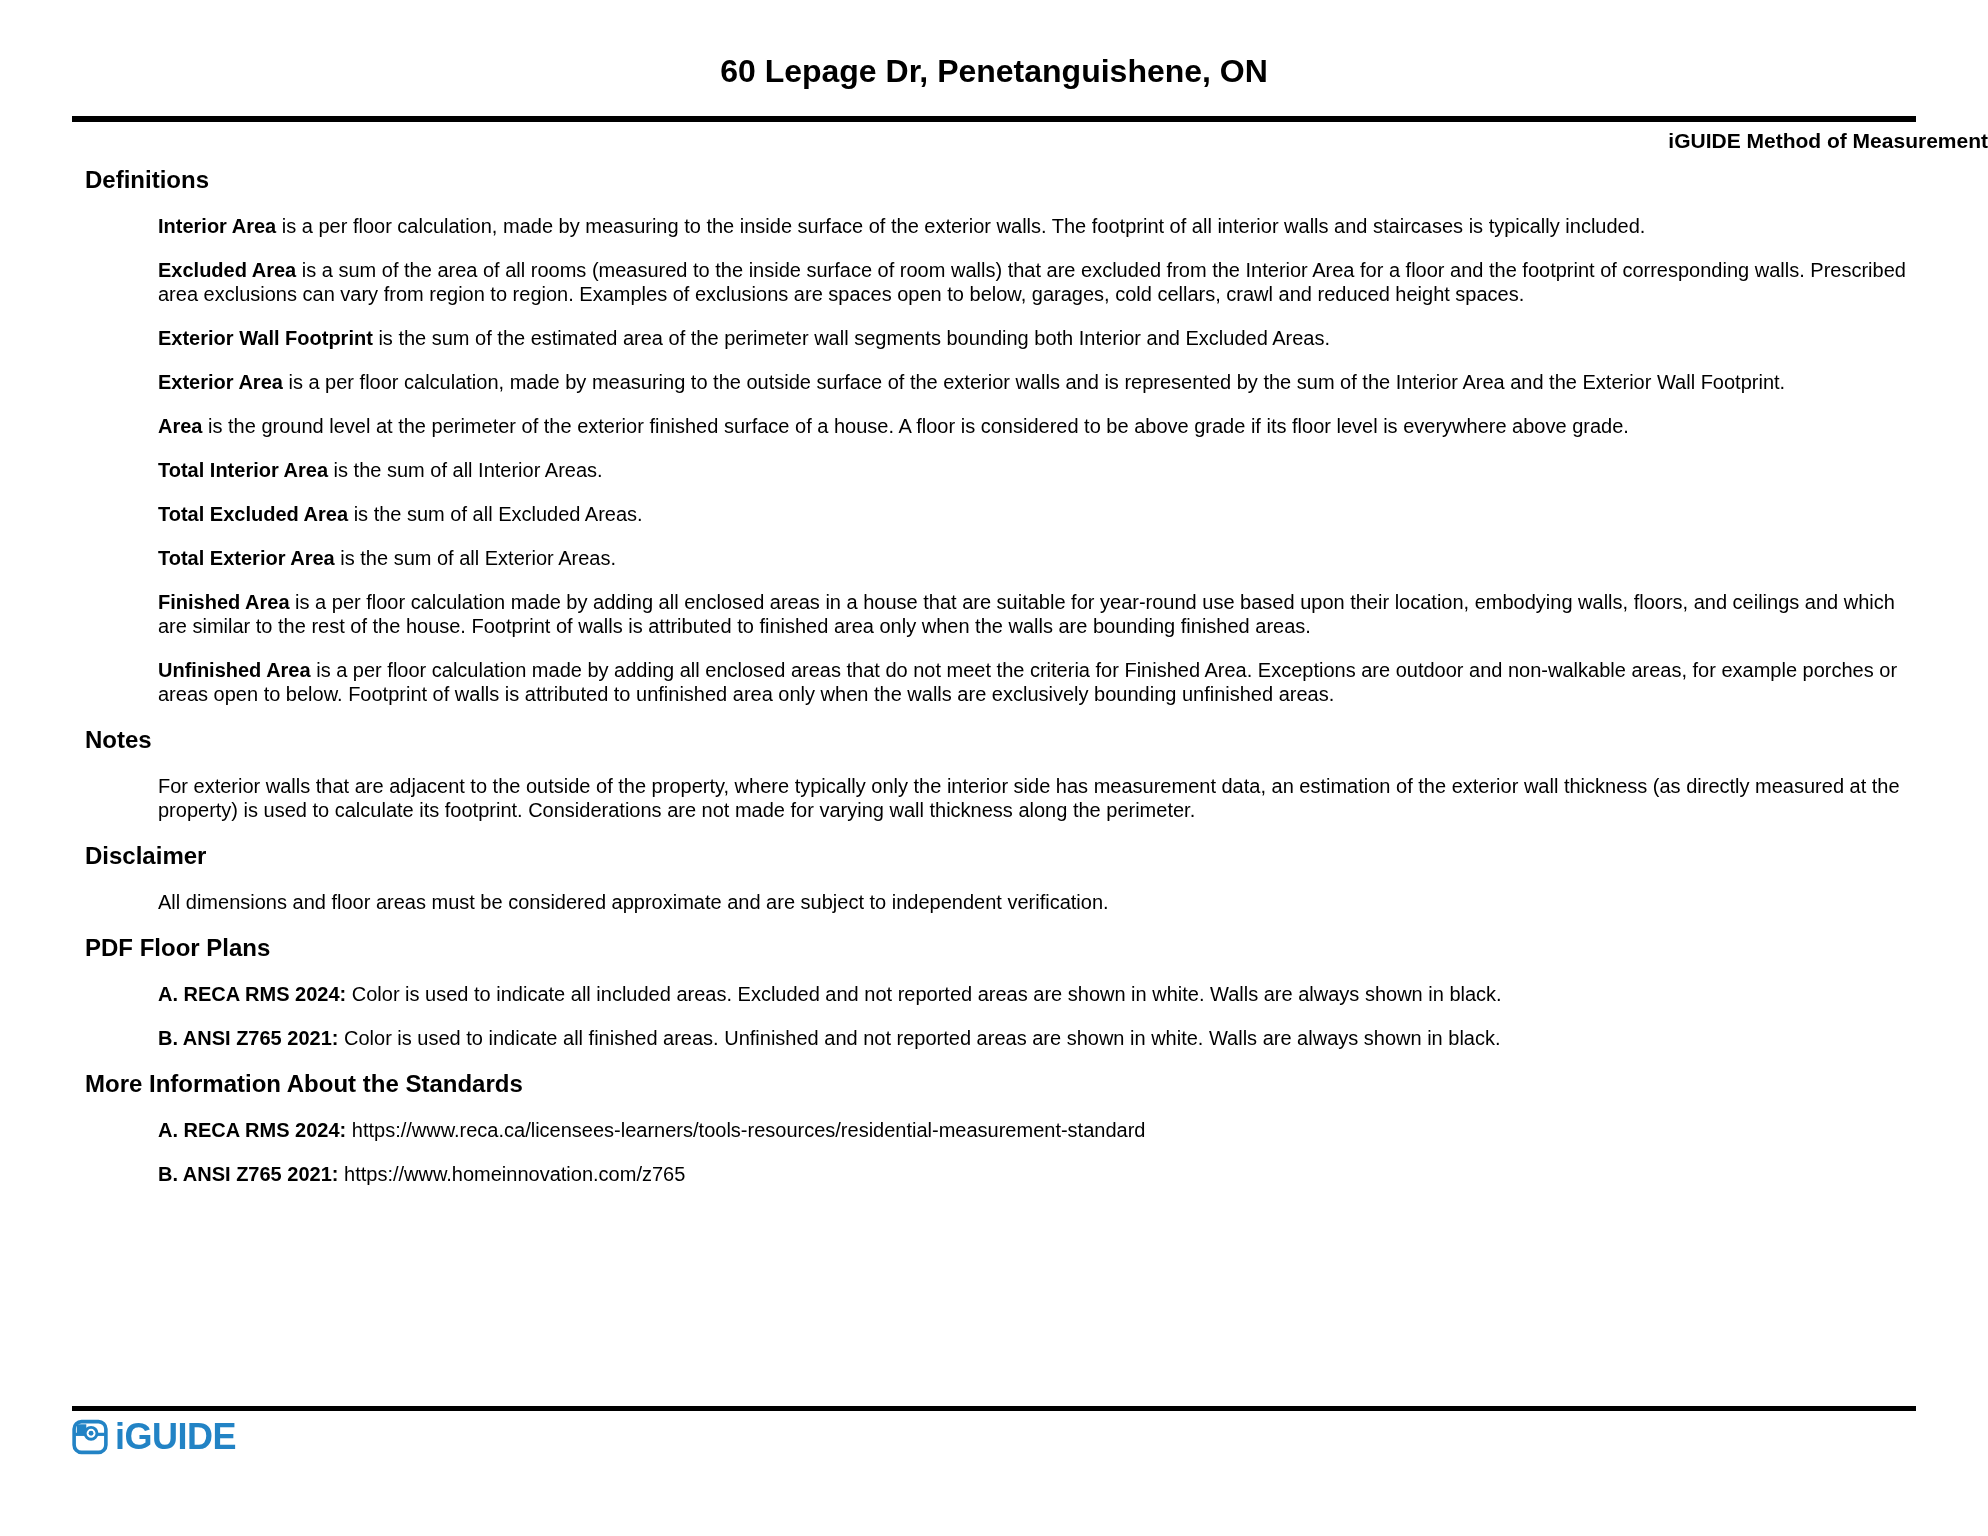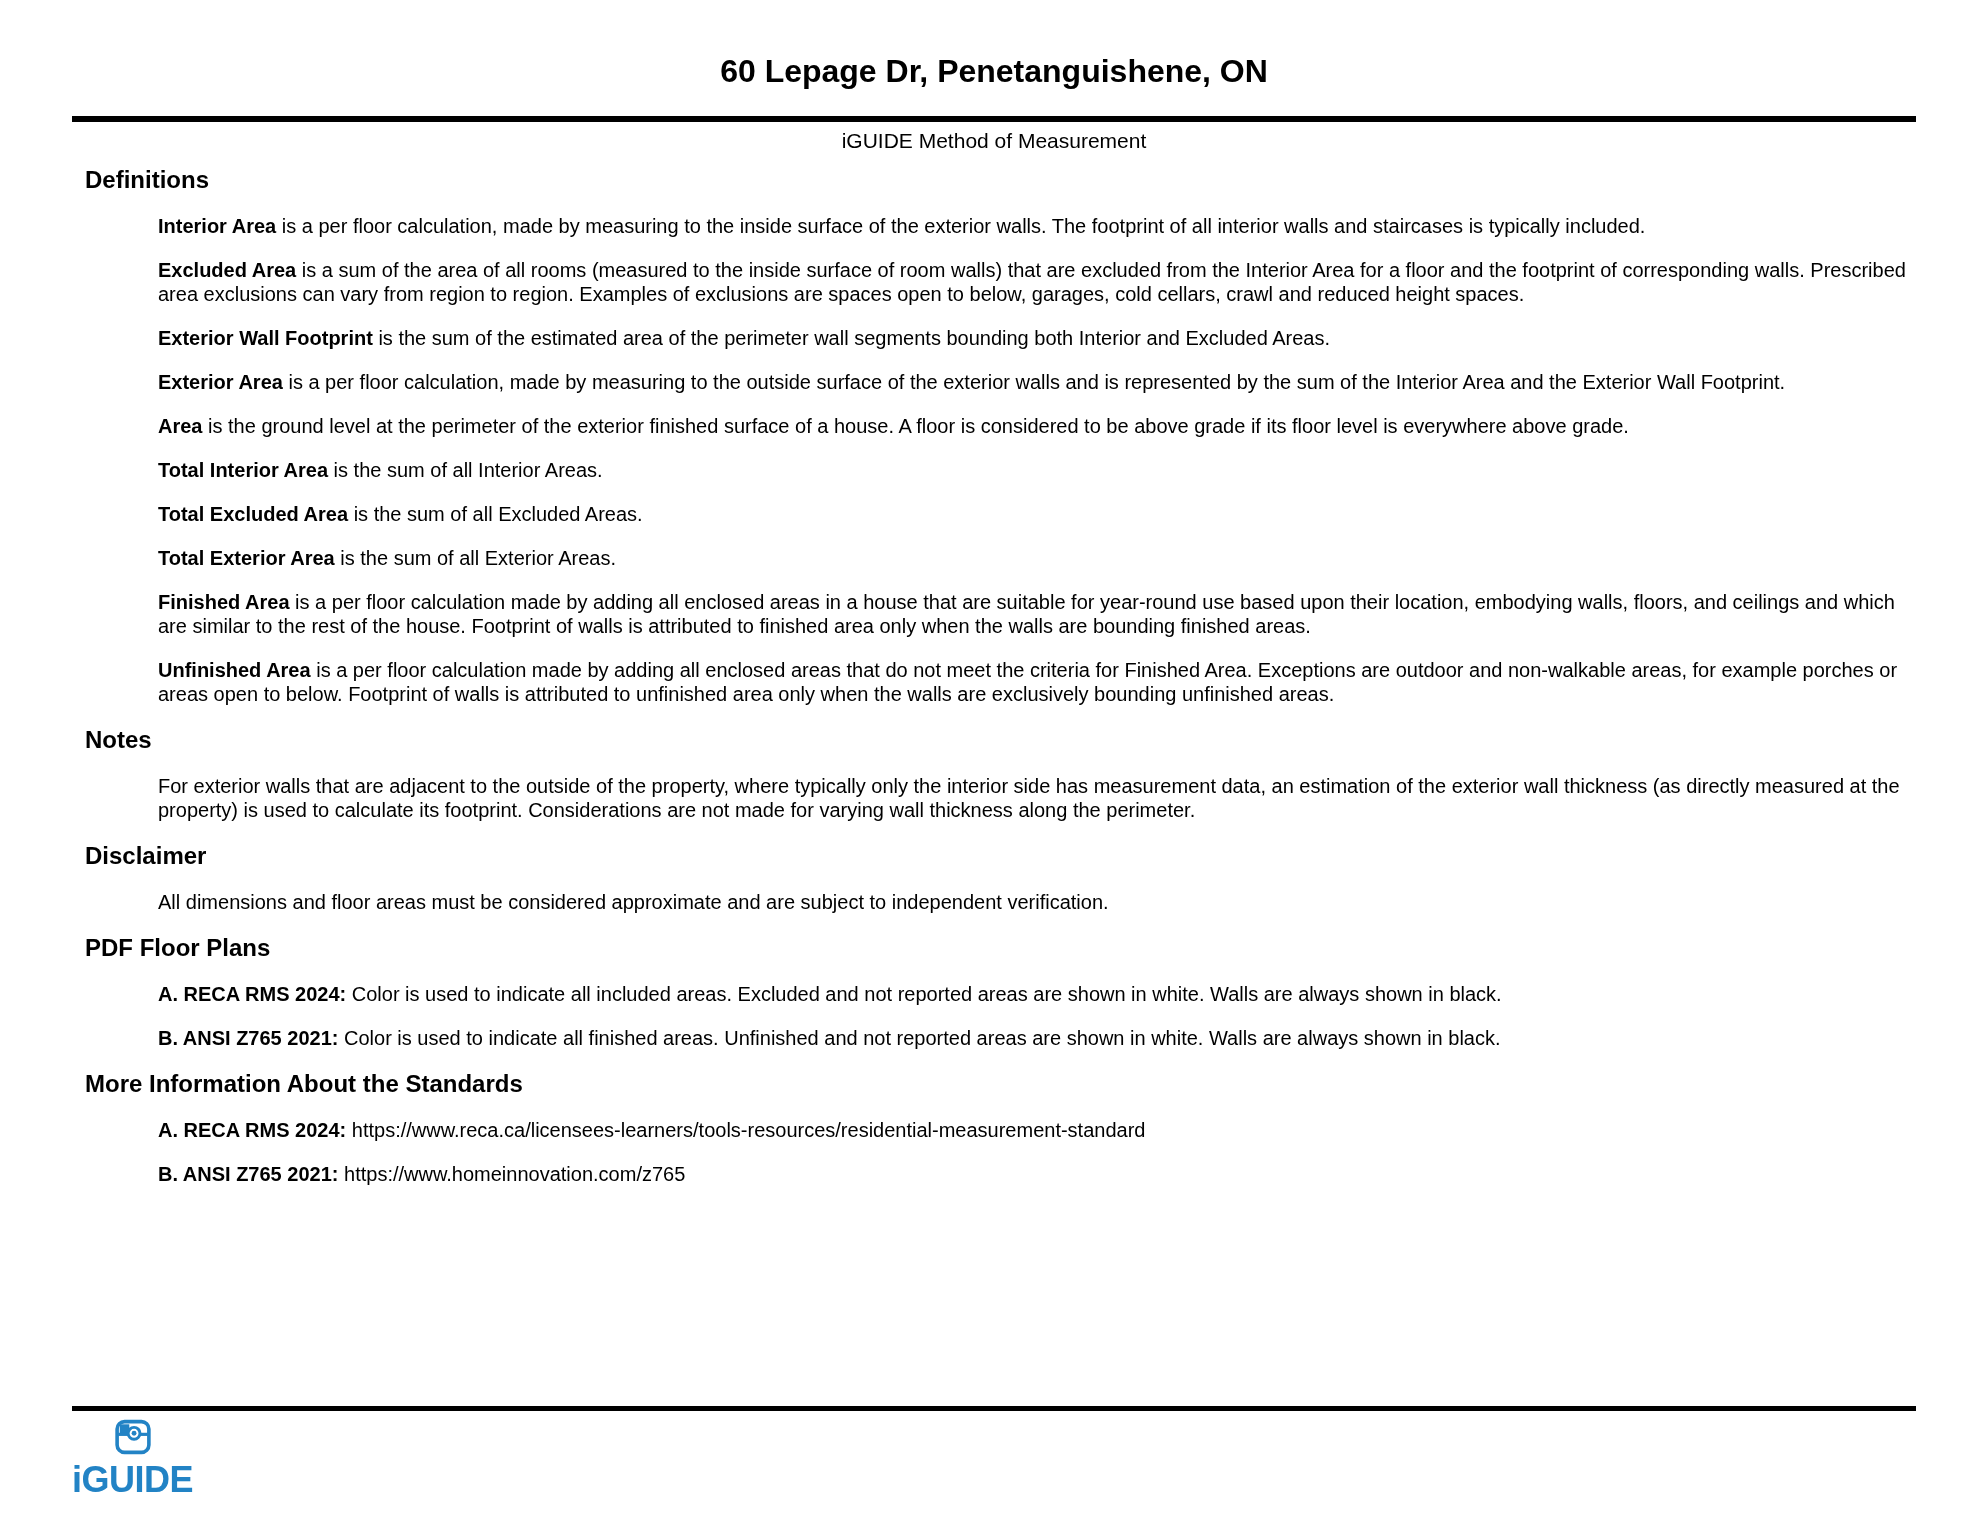--- a/index.html
+++ b/index.html
@@ -21,22 +21,22 @@
     margin: 8px;
   }
   .title-rule {
     height: 6px;
     background: #000;
     margin: 26px 72px 0 72px;
   }
   .doc-subtitle {
     font-size: 21px;
     line-height: 26px;
-    font-weight: normal;
-    text-align: center;
+    font-weight: bold;
+    text-align: right;
     margin-top: 6px;
   }
   h2.section-heading {
     font-size: 24px;
     line-height: 28px;
     font-weight: bold;
     margin: 12px 72px 20px 85px;
   }
   p.body-para {
     font-size: 20px;
@@ -64,21 +64,20 @@
   }
   .footer-text {
     font-size: 16px;
     line-height: 20px;
   }
   .logo {
     display: flex;
     align-items: center;
     gap: 7px;
     color: #2283c5;
-    flex-direction: column;
   }
   .logo-text {
     font-size: 36px;
     font-weight: bold;
     letter-spacing: -0.5px;
     line-height: 36px;
   }
 </style>
 </head>
 <body>

